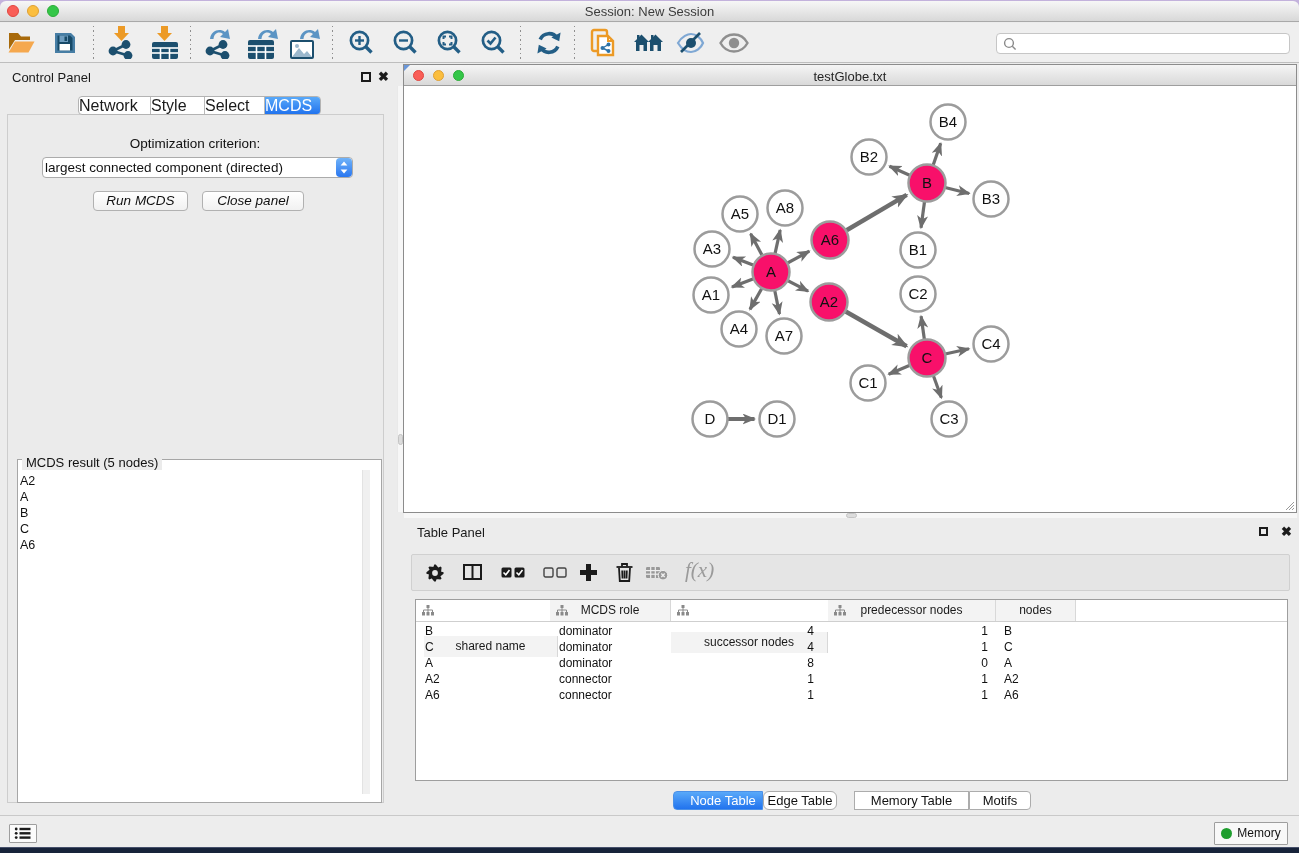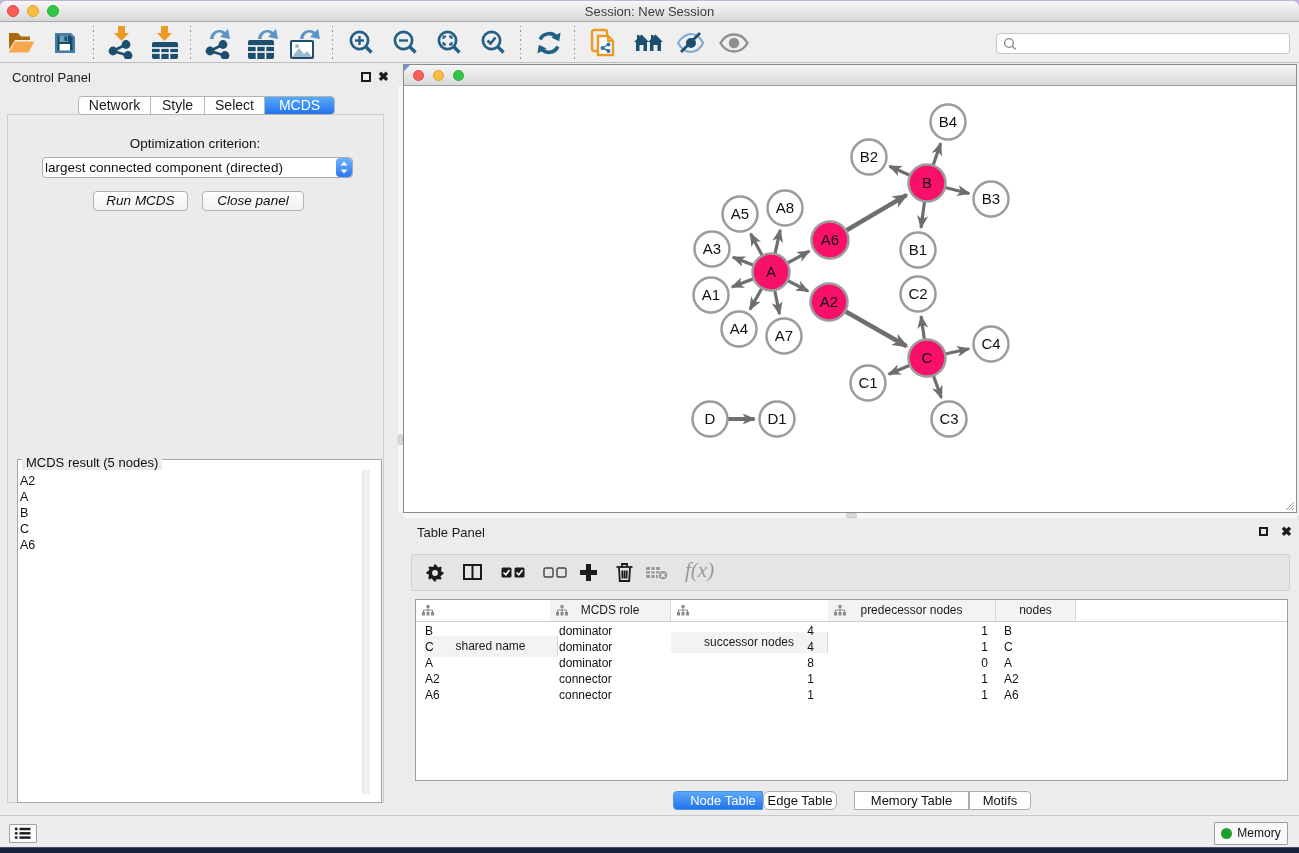--- a/index.html
+++ b/index.html
@@ -18,21 +18,21 @@
 .tsep { position:absolute; top:3px; width:1px; height:34px;
   background-image:repeating-linear-gradient(to bottom,#8f8f8f 0 1.5px,transparent 1.5px 4.5px); }
 #search { top:33px; left:996px; width:294px; height:21px; background:#fff; border:1px solid #C6C6C6; border-radius:4px; }
 .ticon { position:absolute; top:0; }
 
 
 #cp-title { top:70px; left:12px; font-size:13px; color:#1a1a1a; }
 #cp-float { top:72px; left:361px; width:10px; height:10px; border:2px solid #1b1b1b; }
 #cp-close { top:69px; left:378px; font-size:13px; font-weight:bold; color:#1b1b1b; }
 #cp-tabs { top:96px; left:78px; height:19px; display:flex; background:#fff; border:1px solid #B3B3B3; border-radius:4px; }
-#cp-tabs .tab { font-size:14px; color:#1a1a1a; text-align:center; line-height:17px; border-right:1px solid #B9B9B9; }
+#cp-tabs .tab { font-size:16px; color:#1a1a1a; line-height:17px; border-right:1px solid #B9B9B9; }
 #cp-tabs .tab:last-child { border-right:none; border-radius:0 3px 3px 0; }
 #cp-tabs .tab.sel { background:linear-gradient(#59A9F9,#2173EE); color:#fff; }
 #cp-body { top:114px; left:7px; width:377px; height:689px; background:#EBEBEB; border:1px solid #CDCDCD; }
 #opt-label { top:136px; left:0; width:390px; text-align:center; font-size:13.5px; color:#111; }
 #opt-select { top:157px; left:42px; width:311px; height:21px; background:#fff; border:1px solid #ABABAB; border-radius:4px;
   font-size:13.5px; color:#111; line-height:19px; padding-left:2px; }
 #opt-stepper { top:158px; left:336px; width:16px; height:19px; background:linear-gradient(#70B3F9,#2A77F0); border-radius:4px; }
 .btn { position:absolute; height:20px; background:linear-gradient(#FFFFFF,#F1F1F1); border:1px solid #B1B1B1; border-radius:4px;
   font-size:13.5px; color:#111; text-align:center; line-height:18px;font-style:italic; }
 #groupbox { top:459px; left:17px; width:365px; height:344px; border:1px solid #A6A6A6; background:#fff; }
@@ -208,21 +208,21 @@
   </svg>
 
 <div class="abs" id="cp-title">Control Panel</div>
 <div class="abs" id="cp-float"></div>
 <div class="abs" id="cp-close">✖</div>
 <div class="abs" id="cp-body"></div>
 <div class="abs" id="cp-tabs">
   <div class="tab" style="width:72px;">Network</div>
   <div class="tab" style="width:54px;">Style</div>
   <div class="tab" style="width:60px;">Select</div>
-  <div class="tab sel" style="width:69px;">MCDS</div>
+  <div class="tab sel" style="width:55px;">MCDS</div>
 </div>
 <div class="abs" id="opt-label">Optimization criterion:</div>
 <div class="abs" id="opt-select">largest connected component (directed)</div>
 <div class="abs" id="opt-stepper">
   <svg width="16" height="19" viewBox="0 0 16 19">
       <path d="M8,3.6 L11.4,7.4 L4.6,7.4 Z" fill="#fff"></path>
       <path d="M8,15.4 L11.4,11.6 L4.6,11.6 Z" fill="#fff"></path>
     </svg>
 </div>
 <div class="btn" style="top:191px;left:93px;width:95px;">Run MCDS</div>
@@ -230,20 +230,21 @@
 <div class="abs" id="groupbox"></div>
 <div class="abs" id="cp-scrolltrack"></div>
 <div class="abs" id="grouplabel">MCDS result (5 nodes)</div>
 <div class="abs" id="mcds-list">A2<br>A<br>B<br>C<br>A6</div>
 
 <div class="abs" id="netwin">
   <div id="net-tb"></div>
   <span class="tl" style="left:9px;top:5px;width:11px;height:11px;background:#F95E57;border:1px solid #E14640;"></span>
   <span class="tl" style="left:29px;top:5px;width:11px;height:11px;background:#FBBE3E;border:1px solid #E0A033;"></span>
   <span class="tl" style="left:49px;top:5px;width:11px;height:11px;background:#34C648;border:1px solid #2BAD38;"></span>
+  <div id="net-title">testGlobe.txt</div>
   <svg class="abs" style="top:0;left:0;" width="6" height="6" viewBox="0 0 6 6">
       <path d="M0,0 L6,0 L0,6 Z" fill="#5B8DD6" opacity="0.9"></path>
     </svg>
   <div id="graphbox"><svg id="graph" width="892" height="426" viewBox="0 0 892 426">
         <defs>
           <marker id="arr" markerUnits="userSpaceOnUse" markerWidth="16" markerHeight="12" refX="12" refY="5.5" orient="auto">
             <path d="M0,0 L13.5,5.5 L0,11 L3.6,5.5 Z" fill="#6E6E6E"></path>
           </marker>
           <marker id="arrT" markerUnits="userSpaceOnUse" markerWidth="20" markerHeight="15" refX="14" refY="6.5" orient="auto">
             <path d="M0,0 L16,6.5 L0,13 L4.2,6.5 Z" fill="#6E6E6E"></path>

